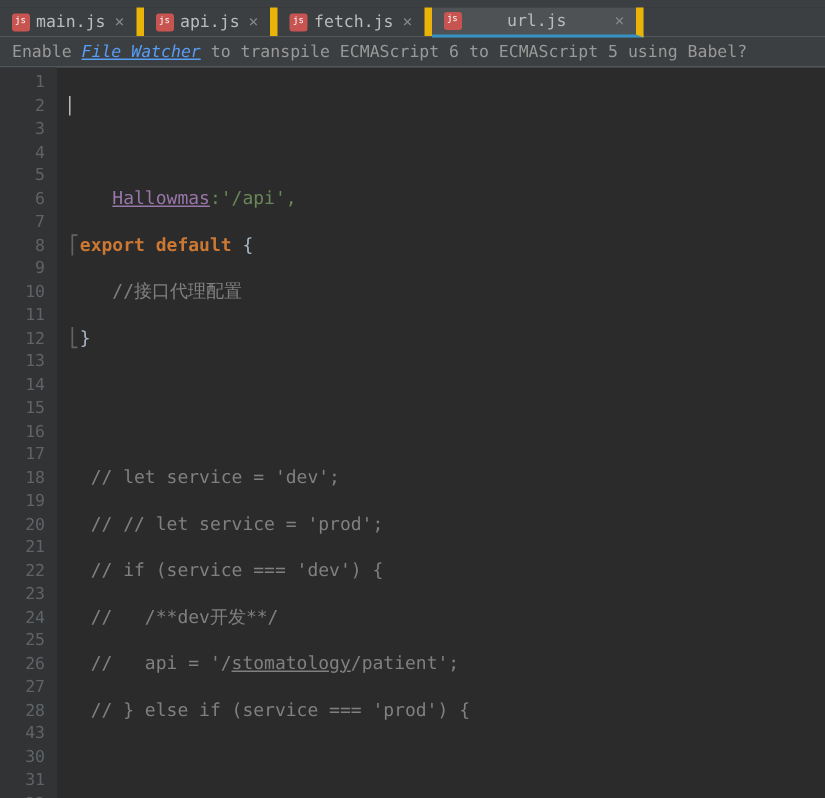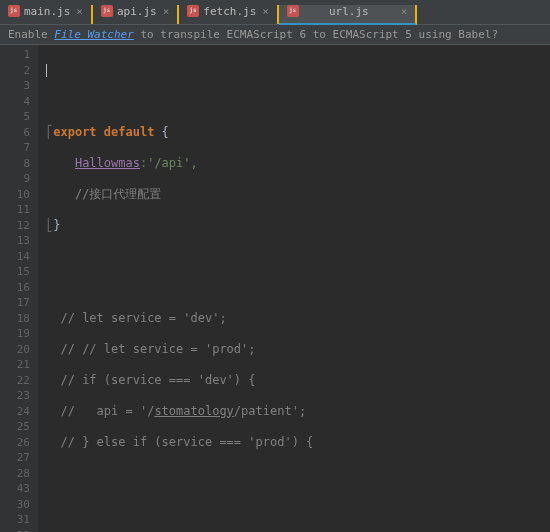--- a/index.html
+++ b/index.html
@@ -1,19 +1,19 @@
 <!DOCTYPE html>
 <html><head>
 <meta charset="utf-8">
 <style>
 * { margin: 0; padding: 0; box-sizing: border-box; }
 body { font-family: Consolas, Monaco, monospace; font-size: 12px; background: #2b2b2b; color: #a9b7c6; overflow: hidden; width: 550px; height: 532px; }
 .top-bar { height: 5px; background: #3c3f41; }
 .tabs { display: flex; background: #3c3f41; height: 20px; border-bottom: 1px solid #515658; align-items: center; }
-.tab { display: flex; padding: 0 8px; height: 100%; color: #bbbbbb; font-size: 11px; cursor: pointer; border-right: 2px solid #eab308; }
+.tab { display: flex; align-items: center; padding: 0 8px; height: 100%; color: #bbbbbb; font-size: 11px; cursor: pointer; border-right: 5px solid #eab308; }
 .tab.active { background: #4e5254; border-bottom: 2px solid #3592c4; height: 20px; gap: 26px; }
 .file-icon { width: 12px; height: 12px; background: #c75450; margin-right: 4px; border-radius: 2px; position: relative; }
 .file-icon::after { content: "js"; position: absolute; font-size: 6px; color: #fff; left: 2px; top: 1px; }
 .tab-close { margin-left: 6px; color: #888; font-size: 11px; }
 .notification { background: #3c3f41; padding: 3px 8px; color: #999; font-size: 11px; border-bottom: 1px solid #515658; }
 .notification .link { color: #589df6; text-decoration: underline; cursor: pointer; font-style: italic; }
 .editor { display: flex; height: calc(100% - 45px); }
 .gutter { background: #313335; width: 38px; text-align: right; padding-right: 8px; padding-top: 2px; color: #606366; font-size: 11px; line-height: 15.5px; }
 .gutter div { height: 15.5px; }
 .code { flex: 1; padding-top: 2px; padding-left: 8px; font-size: 12px; line-height: 15.5px; white-space: pre; overflow: hidden; }
@@ -89,29 +89,30 @@
     <div>27</div>
     <div>28</div>
     <div>43</div>
     <div>30</div>
     <div>31</div>
     <div>32</div>
   </div>
   <div class="code">
 <div class="code-line"><span class="caret"></span></div>
 <div class="code-line"></div>
+<div class="code-line">    <span class="prop underline">Hallowmas</span><span class="str">:'/api',</span></div>
 <div class="code-line"><span class="bracket-guide">⎡</span><span class="kw">export default</span><span> {</span></div>
-<div class="code-line">    <span class="prop underline">Hallowmas</span><span class="str">:'/api',</span></div>
 <div class="code-line">    <span class="comment">//接口代理配置</span></div>
 <div class="code-line"><span class="bracket-guide">⎣</span><span>}</span></div>
 <div class="code-line"></div>
 <div class="code-line"></div>
 <div class="code-line">  <span class="comment">// let service = 'dev';</span></div>
 <div class="code-line">  <span class="comment">// // let service = 'prod';</span></div>
 <div class="code-line">  <span class="comment">// if (service === 'dev') {</span></div>
+<div class="code-line">  <span class="comment">//   /**dev开发**/</span></div>
 <div class="code-line">  <span class="comment"><span>//   api = '/</span><span class="underline">stomatology</span><span>/patient';</span></span></div>
 <div class="code-line">  <span class="comment">// } else if (service === 'prod') {</span></div>
 
 
 
 
 
 
 
 

